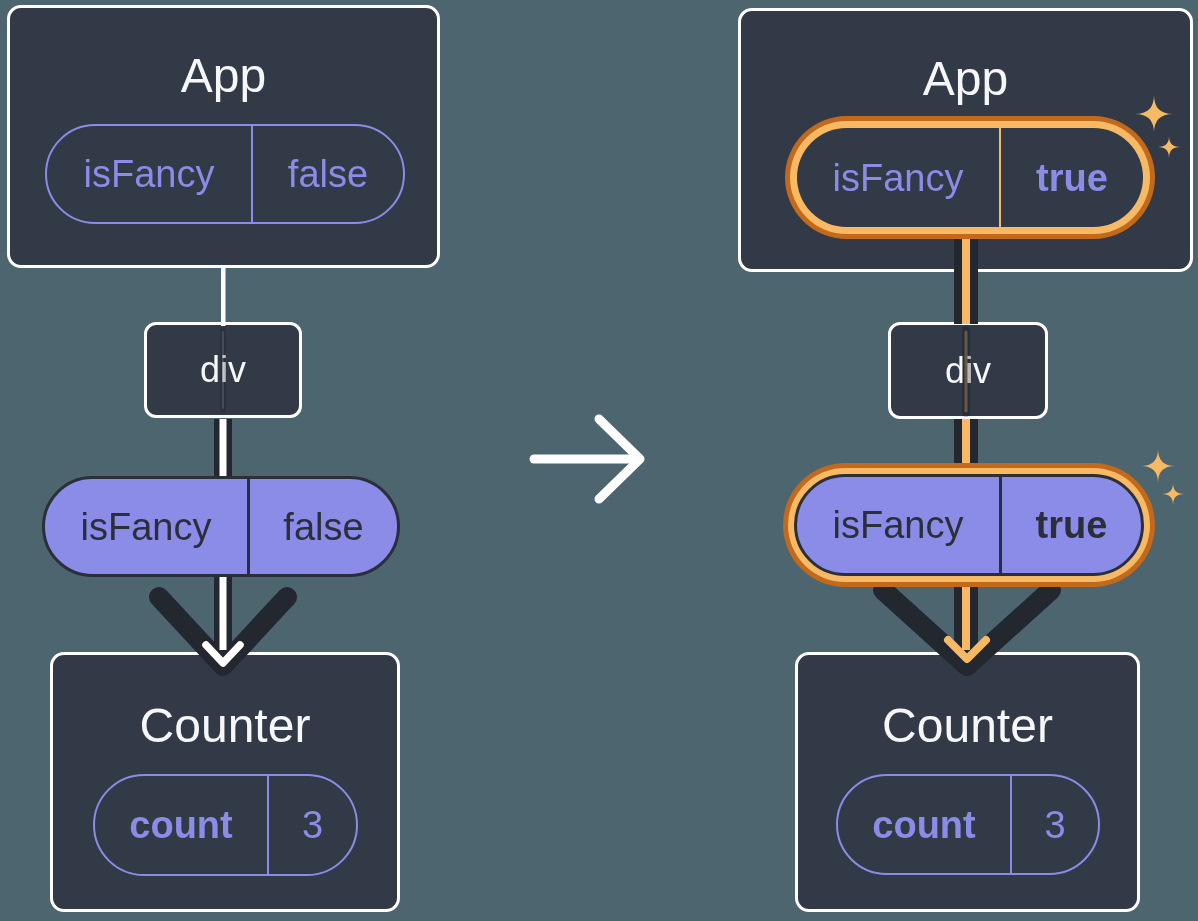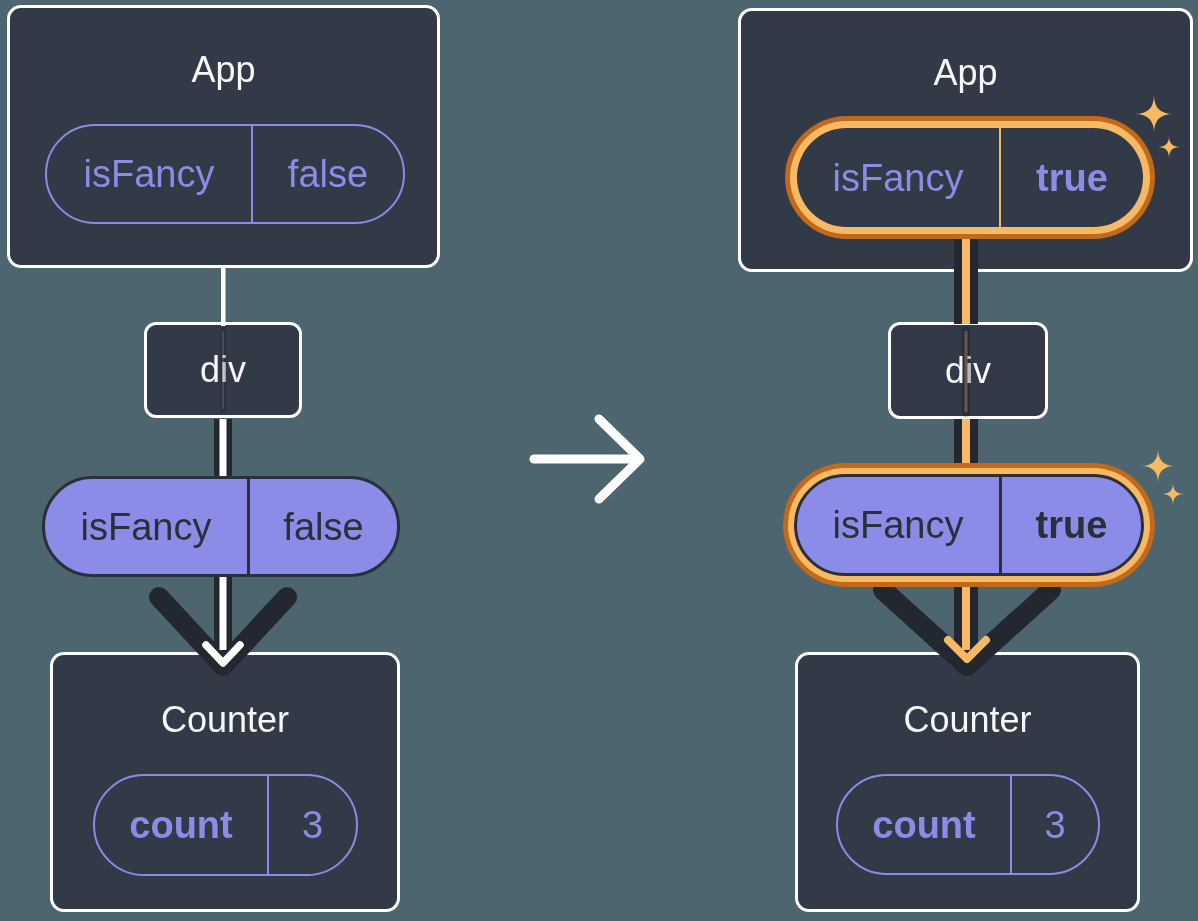--- a/index.html
+++ b/index.html
@@ -13,21 +13,21 @@
     position:relative;width:1198px;height:921px;overflow:hidden;
     background:var(--background);
     font-family:"Liberation Sans","DejaVu Sans",sans-serif;
   }
   .card{
     position:absolute;background:var(--card);
     border:3px solid var(--card-border);border-radius:14px;
   }
   .node-title{
     position:absolute;left:0;right:0;text-align:center;
-    font-size:36px;font-weight:500;color:var(--title-text);line-height:1.1;
+    font-size:48px;font-weight:500;color:var(--title-text);line-height:1.1;
   }
   .tag-box{
     position:absolute;background:var(--card);
     border:3px solid var(--card-border);border-radius:12px;
     display:flex;align-items:center;justify-content:center;
     font-size:36px;color:var(--title-text);
   }
   .pill{
     position:absolute;display:flex;align-items:stretch;
     border-radius:999px;z-index:40;overflow:hidden;

